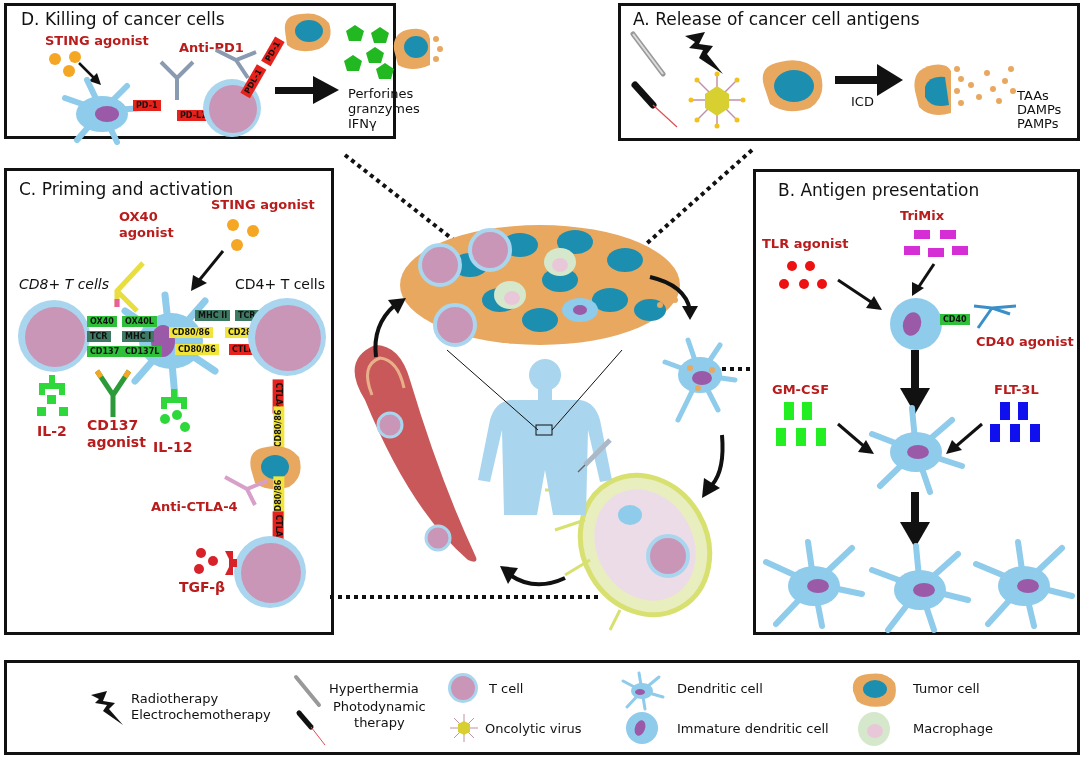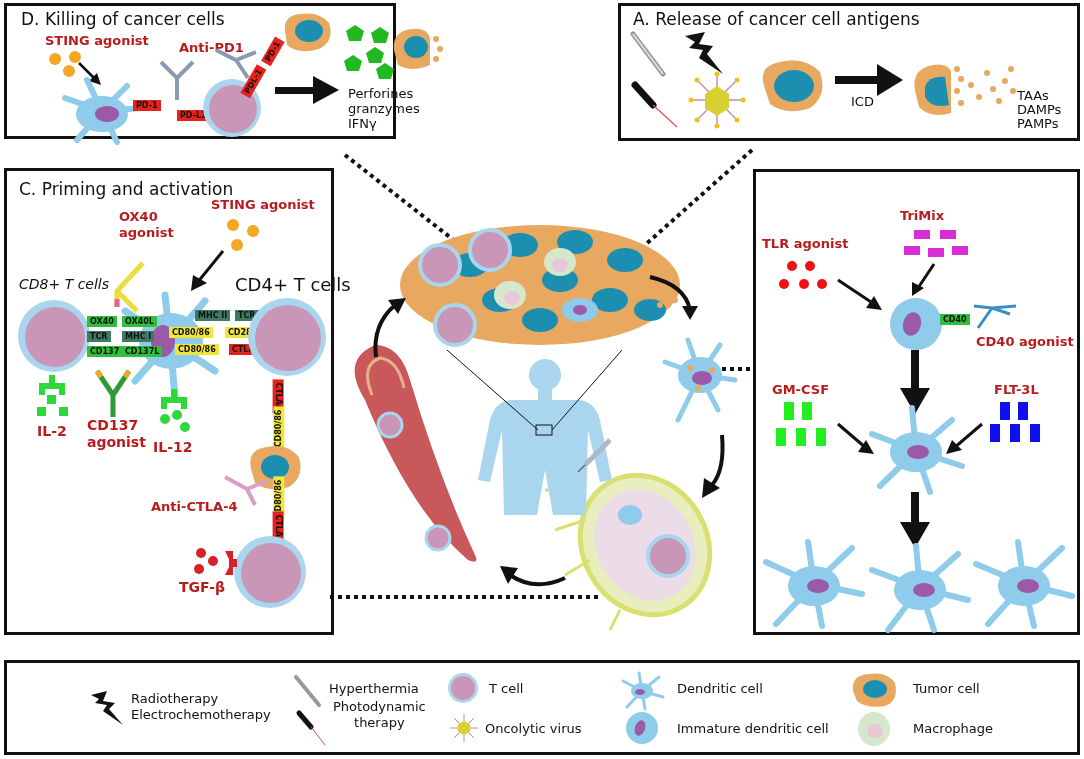--- a/index.html
+++ b/index.html
@@ -159,21 +159,21 @@
   <svg style="left:218px;top:46px;" width="40" height="36">
     <circle cx="8" cy="8" r="6" fill="#f5a623"></circle>
       <circle cx="28" cy="14" r="6" fill="#f5a623"></circle>
       <circle cx="12" cy="28" r="6" fill="#f5a623"></circle>
   </svg>
   <svg style="left:180px;top:78px;" width="40" height="44">
     <line x1="36" y1="2" x2="10" y2="34" stroke="#111" stroke-width="3"></line>
       <polygon points="4,42 6,26 20,34" fill="#111"></polygon>
   </svg>
   <div class="txt" style="left:12px;top:106px;font-size:14px;font-style:italic;">CD8+ T cells</div>
-  <div class="txt" style="left:228px;top:106px;font-size:18px;">CD4+ T cells</div>
+  <div class="txt" style="left:228px;top:106px;font-size:14px;">CD4+ T cells</div>
   <svg style="left:100px;top:90px;" width="40" height="50">
     <path d="M10 46 L10 30 L36 2 M10 30 L30 50" stroke="#e8de40" stroke-width="5" fill="none"></path>
     <line x1="10" y1="46" x2="10" y2="38" stroke="#e860a0" stroke-width="5"></line>
   </svg>
   <svg style="left:10px;top:128px;" width="74" height="74">
     <circle cx="37" cy="37" r="36" fill="#a9d6ee"></circle>
       <circle cx="38" cy="38" r="30" fill="#c996b8"></circle>
   </svg>
   <svg style="left:108px;top:120px;" width="110" height="110">
     <g stroke="#8fcbea" stroke-width="7" stroke-linecap="round" fill="none">
@@ -247,20 +247,21 @@
   <svg style="left:186px;top:376px;" width="46" height="30">
     <circle cx="8" cy="6" r="5" fill="#d8222a"></circle>
       <circle cx="20" cy="14" r="5" fill="#d8222a"></circle>
       <circle cx="6" cy="22" r="5" fill="#d8222a"></circle>
     <path d="M32 4 L40 4 L40 12 L44 12 L44 20 L40 20 L40 28 L32 28 L36 20 L36 12 Z" fill="#d8222a"></path>
   </svg>
   <div class="lbl" style="left:172px;top:408px;font-size:14px;">TGF-β</div>
 </div>
 
 <div class="panel" style="left:753px;top:169px;width:327px;height:466px;">
+  <div class="ptitle" style="left:22px;top:8px;">B. Antigen presentation</div>
   <div class="lbl" style="left:144px;top:36px;">TriMix</div>
   <svg style="left:148px;top:56px;" width="72" height="34">
     <rect x="10" y="2" width="16" height="9" fill="#d42ed4"></rect>
       <rect x="36" y="2" width="16" height="9" fill="#d42ed4"></rect>
     <rect x="0" y="18" width="16" height="9" fill="#d42ed4"></rect>
       <rect x="24" y="20" width="16" height="9" fill="#d42ed4"></rect>
       <rect x="48" y="18" width="16" height="9" fill="#d42ed4"></rect>
   </svg>
   <div class="lbl" style="left:6px;top:64px;">TLR agonist</div>
   <svg style="left:22px;top:88px;" width="52" height="36">

